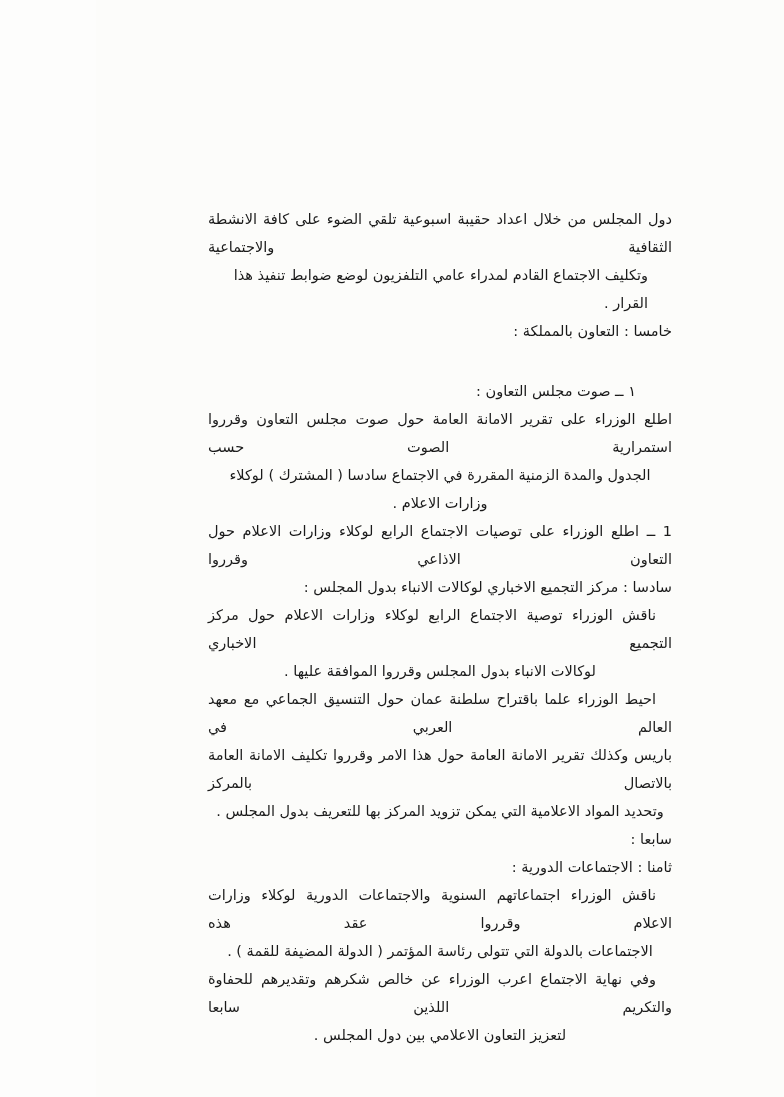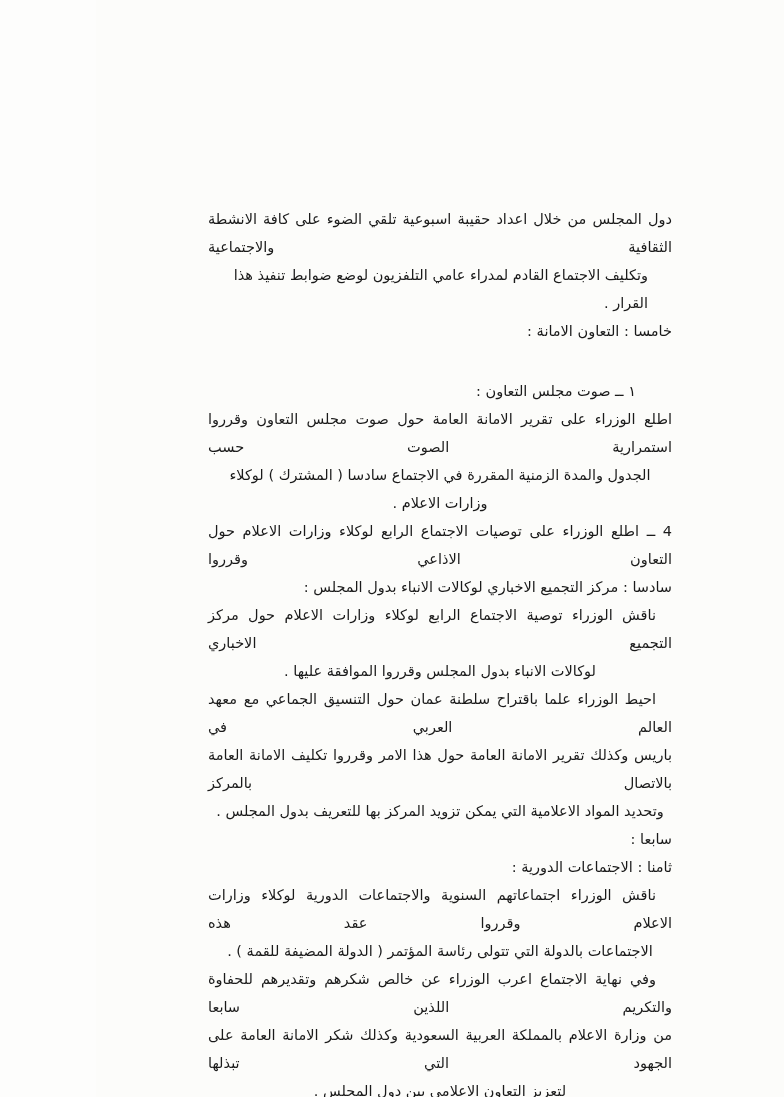--- a/index.html
+++ b/index.html
@@ -72,34 +72,34 @@
 
 <div class="page">
   <main class="doc">
 
     <p class="block b0">
       <span class="ln j">دول المجلس من خلال اعداد حقيبة اسبوعية تلقي الضوء على كافة الانشطة الثقافية والاجتماعية</span>
       <span class="ln r pr24">وتكليف الاجتماع القادم لمدراء عامي التلفزيون لوضع ضوابط تنفيذ هذا القرار .</span>
     </p>
 
     <p class="block b1">
-      <span class="ln r">خامسا : التعاون الامانة :</span>
+      <span class="ln r">خامسا : التعاون بالمملكة :</span>
     </p>
 
     <p class="block b2">
       <span class="ln r pr36">١ ــ صوت مجلس التعاون :</span>
     </p>
 
     <p class="block b3">
       <span class="ln j">اطلع الوزراء على تقرير الامانة العامة حول صوت مجلس التعاون وقرروا استمرارية الصوت حسب</span>
       <span class="ln c">الجدول والمدة الزمنية المقررة في الاجتماع سادسا ( المشترك ) لوكلاء وزارات الاعلام .</span>
     </p>
 
     <p class="block b4">
-      <span class="ln j">4 ــ اطلع الوزراء على توصيات الاجتماع الرابع لوكلاء وزارات الاعلام حول التعاون الاذاعي وقرروا</span>
+      <span class="ln j">1 ــ اطلع الوزراء على توصيات الاجتماع الرابع لوكلاء وزارات الاعلام حول التعاون الاذاعي وقرروا</span>
     </p>
 
     <p class="block b5">
       <span class="ln r">سادسا : مركز التجميع الاخباري لوكالات الانباء بدول المجلس :</span>
     </p>
 
     <p class="block b6">
       <span class="ln j ind">ناقش الوزراء توصية الاجتماع الرابع لوكلاء وزارات الاعلام حول مركز التجميع الاخباري</span>
       <span class="ln c">لوكالات الانباء بدول المجلس وقرروا الموافقة عليها .</span>
     </p>
@@ -118,19 +118,18 @@
       <span class="ln r">ثامنا : الاجتماعات الدورية :</span>
     </p>
 
     <p class="block b10">
       <span class="ln j ind">ناقش الوزراء اجتماعاتهم السنوية والاجتماعات الدورية لوكلاء وزارات الاعلام وقرروا عقد هذه</span>
       <span class="ln c">الاجتماعات بالدولة التي تتولى رئاسة المؤتمر ( الدولة المضيفة للقمة ) .</span>
     </p>
 
     <p class="block b11">
       <span class="ln j ind">وفي نهاية الاجتماع اعرب الوزراء عن خالص شكرهم وتقديرهم للحفاوة والتكريم اللذين سابعا</span>
-      <span class="ln j">من وزارة الاعلام بالمملكة العربية السعودية وكذلك شكر الامانة العامة على الجهود التي تبذلها</span>
       <span class="ln c">لتعزيز التعاون الاعلامي بين دول المجلس .</span>
     </p>
 
     <div class="pagenum">٣</div>
   </main>
 </div>
 
 </body></html>

